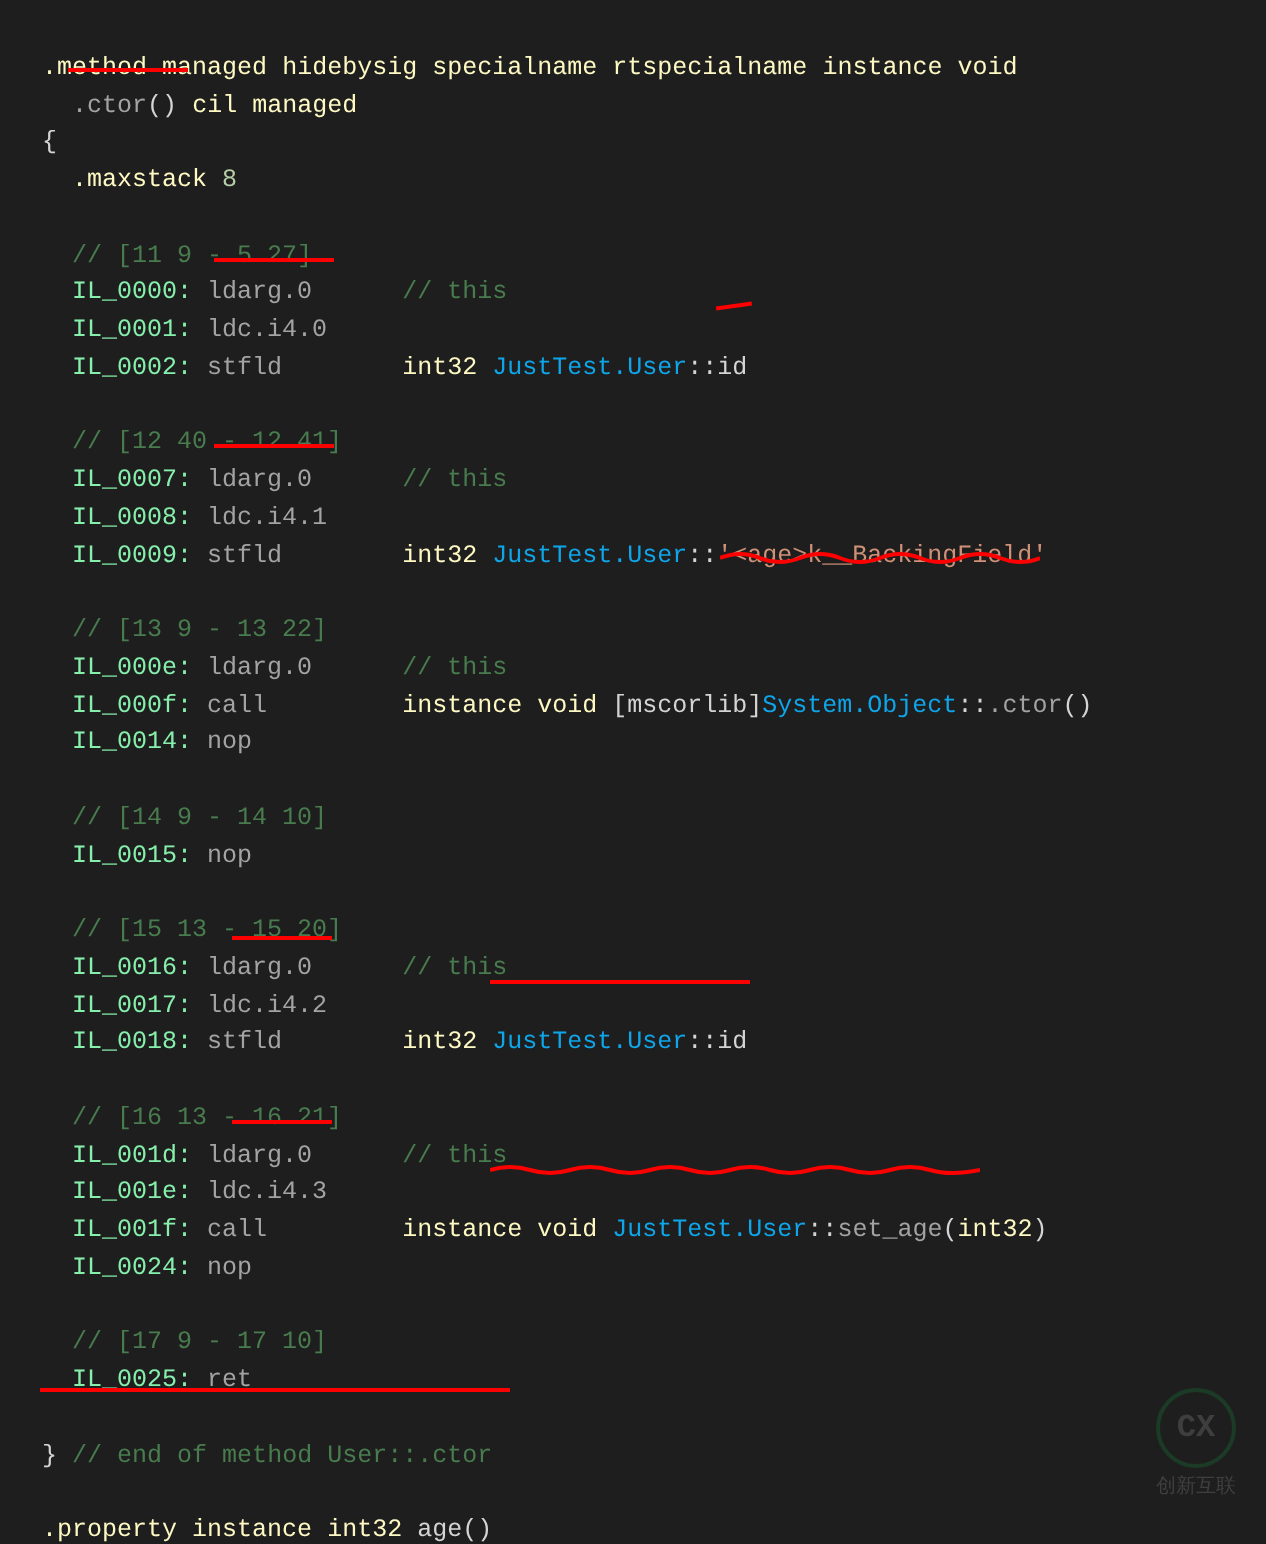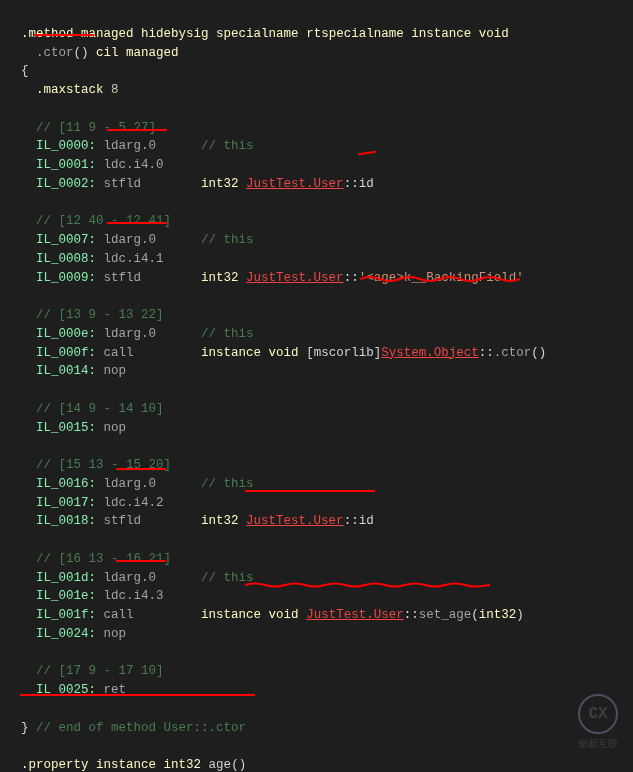--- a/index.html
+++ b/index.html
@@ -22,21 +22,21 @@
       white-space: pre;
       color: #d4d4d4;
     }
     .kw-blue { color: #fef9c3; }
     .str-orange { color: #ce9178; }
     .comment { color: #487c4e; }
     .label { color: #86efac; }
     .op-yellow { color: #a3a3a3; }
     .white { color: #d4d4d4; }
     .num-green { color: #b5cea8; }
-    .type { color: #ef4444; text-decoration: underline; }
+    .type { color: #0ea5e9; }
     
     
     .underline {
       position: absolute;
       border-bottom: 2px solid #ff0000;
       height: 0;
       pointer-events: none;
     }
     .underline.wavy {
       border-bottom: none;
@@ -51,21 +51,21 @@
       bottom: 20px;
       right: 15px;
       opacity: 0.3;
       color: #888;
       font-size: 10px;
       text-align: center;
     }
     .watermark-logo {
       width: 40px;
       height: 40px;
-      border: 2px solid #c4b5fd;
+      border: 2px solid #15803d;
       border-radius: 50%;
       display: flex;
       align-items: center;
       justify-content: center;
       font-size: 16px;
       margin: 0 auto 3px;
       font-weight: bold;
     }
   </style>
 </head>

